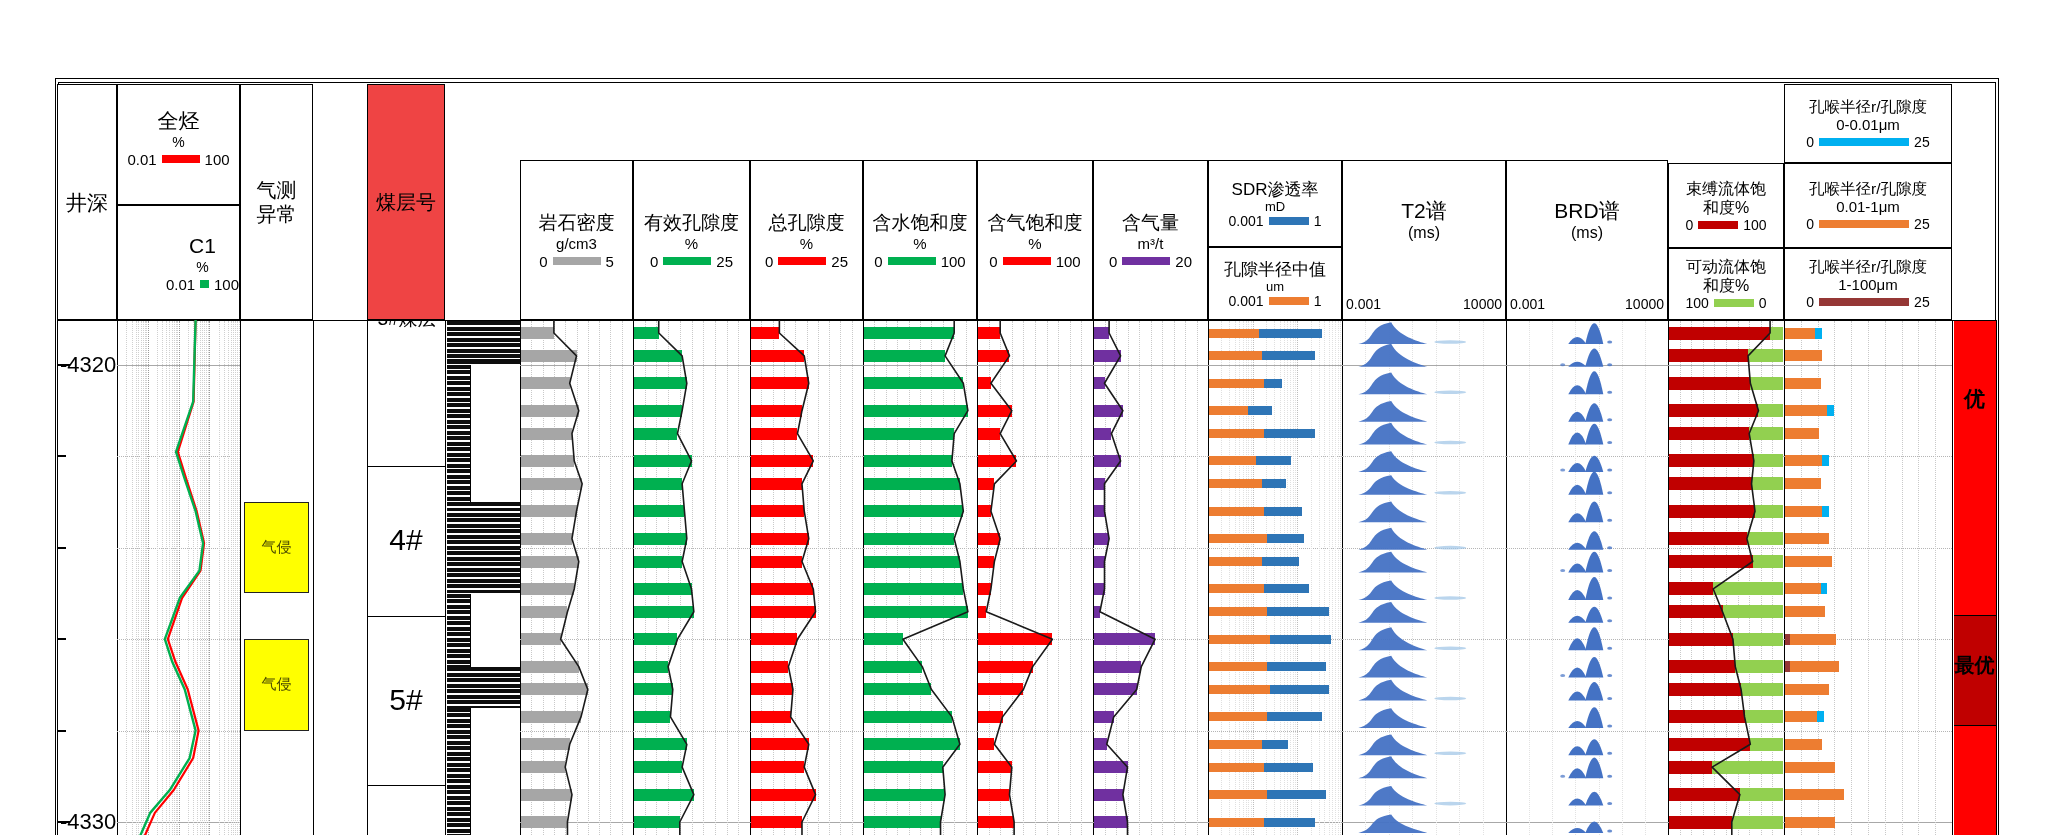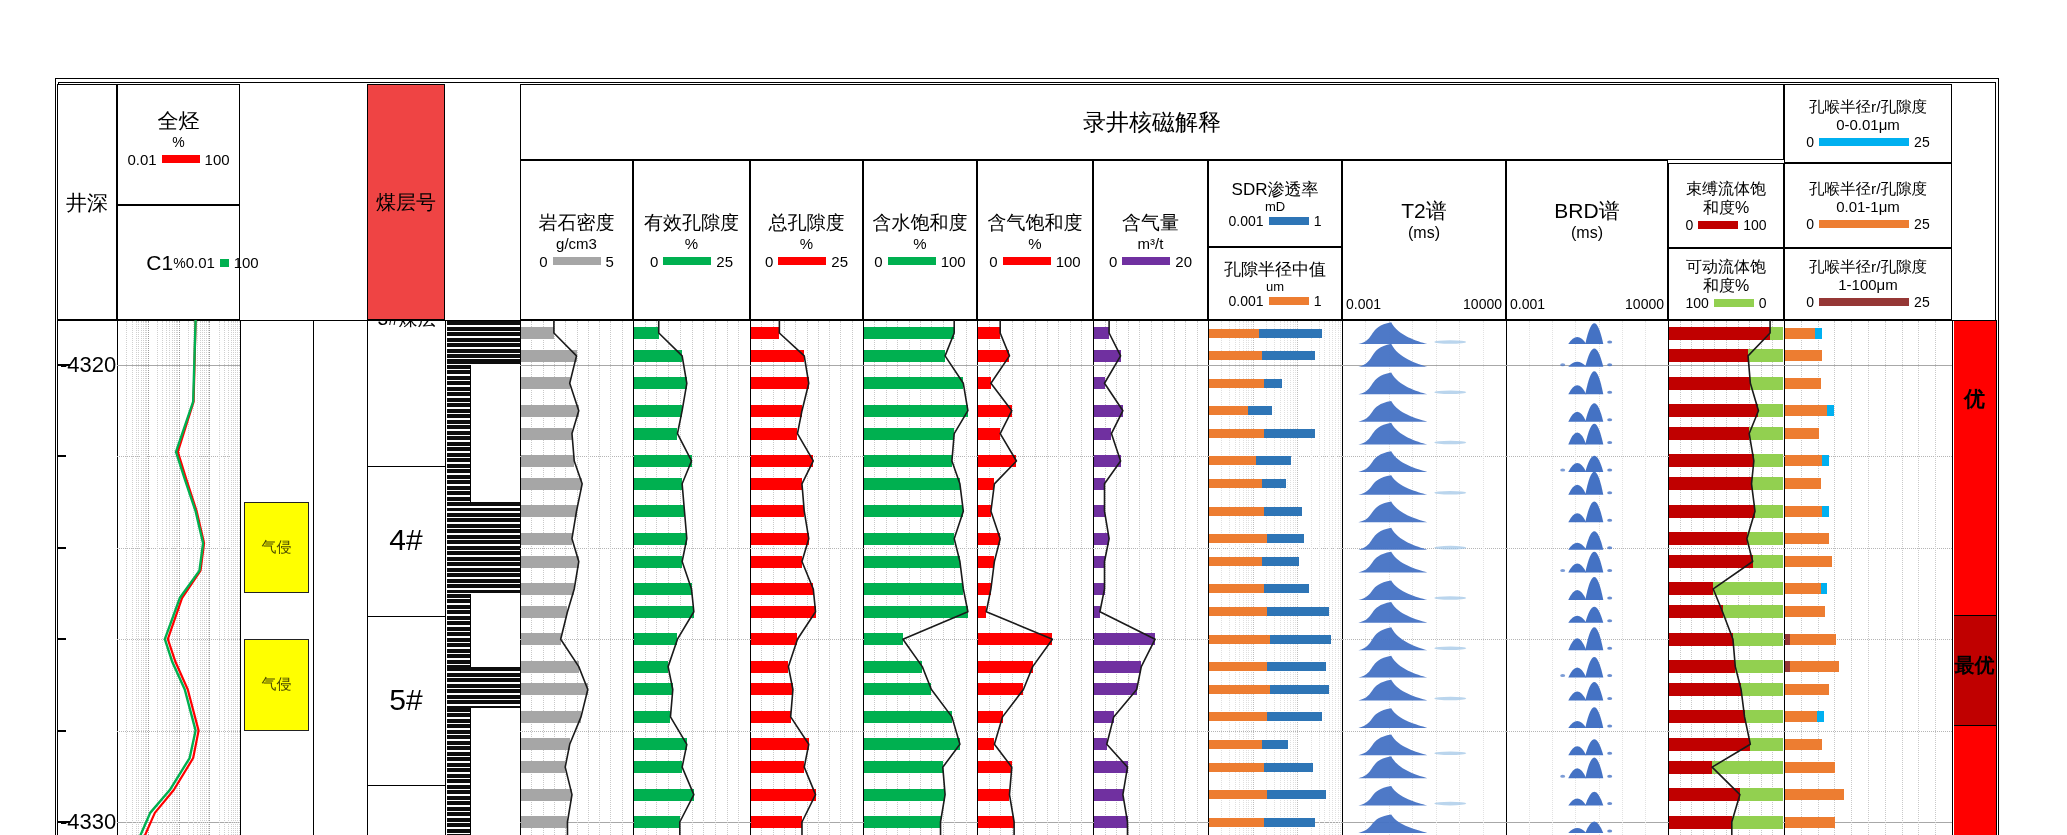--- a/index.html
+++ b/index.html
@@ -22,34 +22,35 @@
       <div class="abs" style="left: 117px; top: 84px; width: 123px; height: 121px; border: 1.5px solid rgb(0, 0, 0); background: rgb(255, 255, 255); display: flex; flex-direction: column; align-items: center; justify-content: center;">
         <div style="font-size: 21px; line-height: 25px; margin-top: 0px; text-align: center;">全烃</div>
         <div style="font-size: 14px; line-height: 18px; margin-top: 0px; text-align: center;">%</div>
         <div style="display: flex; align-items: center; justify-content: center; gap: 5px; font-size: 15px; width: 100%;">
           <span>0.01</span>
           <span style="display: inline-block; width: 38px; height: 8px; background: rgb(255, 0, 0);"></span>
           <span>100</span>
         </div>
         <div style="font-size: 10px; line-height: 14px; margin-top: 14px; text-align: center;"></div>
       </div>
-      <div class="abs" style="left: 117px; top: 205px; width: 123px; height: 115px; border: 1.5px solid rgb(0, 0, 0); background: rgb(255, 255, 255); display: flex; flex-direction: row; align-items: center; justify-content: center; padding-left: 48px;">
+      <div class="abs" style="left: 117px; top: 205px; width: 123px; height: 115px; border: 1.5px solid rgb(0, 0, 0); background: rgb(255, 255, 255); display: flex; flex-direction: column; align-items: center; justify-content: center; padding-left: 48px;">
         <div style="font-size: 21px; line-height: 25px; margin-top: 0px; text-align: center;">C1</div>
         <div style="font-size: 14px; line-height: 18px; margin-top: 0px; text-align: center;">%</div>
         <div style="display: flex; align-items: center; justify-content: center; gap: 5px; font-size: 15px; width: 100%;">
           <span>0.01</span>
           <span style="display: inline-block; width: 38px; height: 8px; background: rgb(0, 176, 80);"></span>
           <span>100</span>
         </div>
       </div>
+      <div class="abs" style="left: 240px; top: 84px; width: 73px; height: 236px; border: 1.5px solid rgb(0, 0, 0); background: rgb(255, 255, 255); display: flex; flex-direction: column; align-items: center; justify-content: center;">
+        <div style="font-size: 20px; line-height: 24px; margin-top: 0px; text-align: center;">气测</div>
+        <div style="font-size: 20px; line-height: 24px; margin-top: 0px; text-align: center;">异常</div>
+      </div>
       <div class="abs" style="left: 367px; top: 84px; width: 78px; height: 236px; border: 1.5px solid rgb(0, 0, 0); background: #ef4444; display: flex; flex-direction: column; align-items: center; justify-content: center;">
         <div style="font-size: 20px; line-height: 24px; margin-top: 0px; text-align: center;">煤层号</div>
-      </div>
-      <div class="abs" style="left: 520px; top: 84px; width: 1264px; height: 76px; border: 1.5px solid rgb(0, 0, 0); background: rgb(255, 255, 255); display: flex; flex-direction: column; align-items: center; justify-content: center;">
-        <div style="font-size: 23px; line-height: 27px; margin-top: 0px; text-align: center;">录井核磁解释</div>
       </div>
       <div class="abs" style="left: 520px; top: 160px; width: 113px; height: 160px; border: 1.5px solid rgb(0, 0, 0); background: rgb(255, 255, 255); display: flex; flex-direction: column; align-items: center; justify-content: center;">
         <div style="font-size: 19px; line-height: 23px; margin-top: 0px; text-align: center;">岩石密度</div>
         <div style="font-size: 15px; line-height: 19px; margin-top: 0px; text-align: center;">g/cm3</div>
         <div style="display: flex; align-items: center; justify-content: center; gap: 5px; font-size: 15px; width: 100%;">
           <span>0</span>
           <span style="display: inline-block; width: 48px; height: 8px; background: rgb(166, 166, 166);"></span>
           <span>5</span>
         </div>
       </div>

